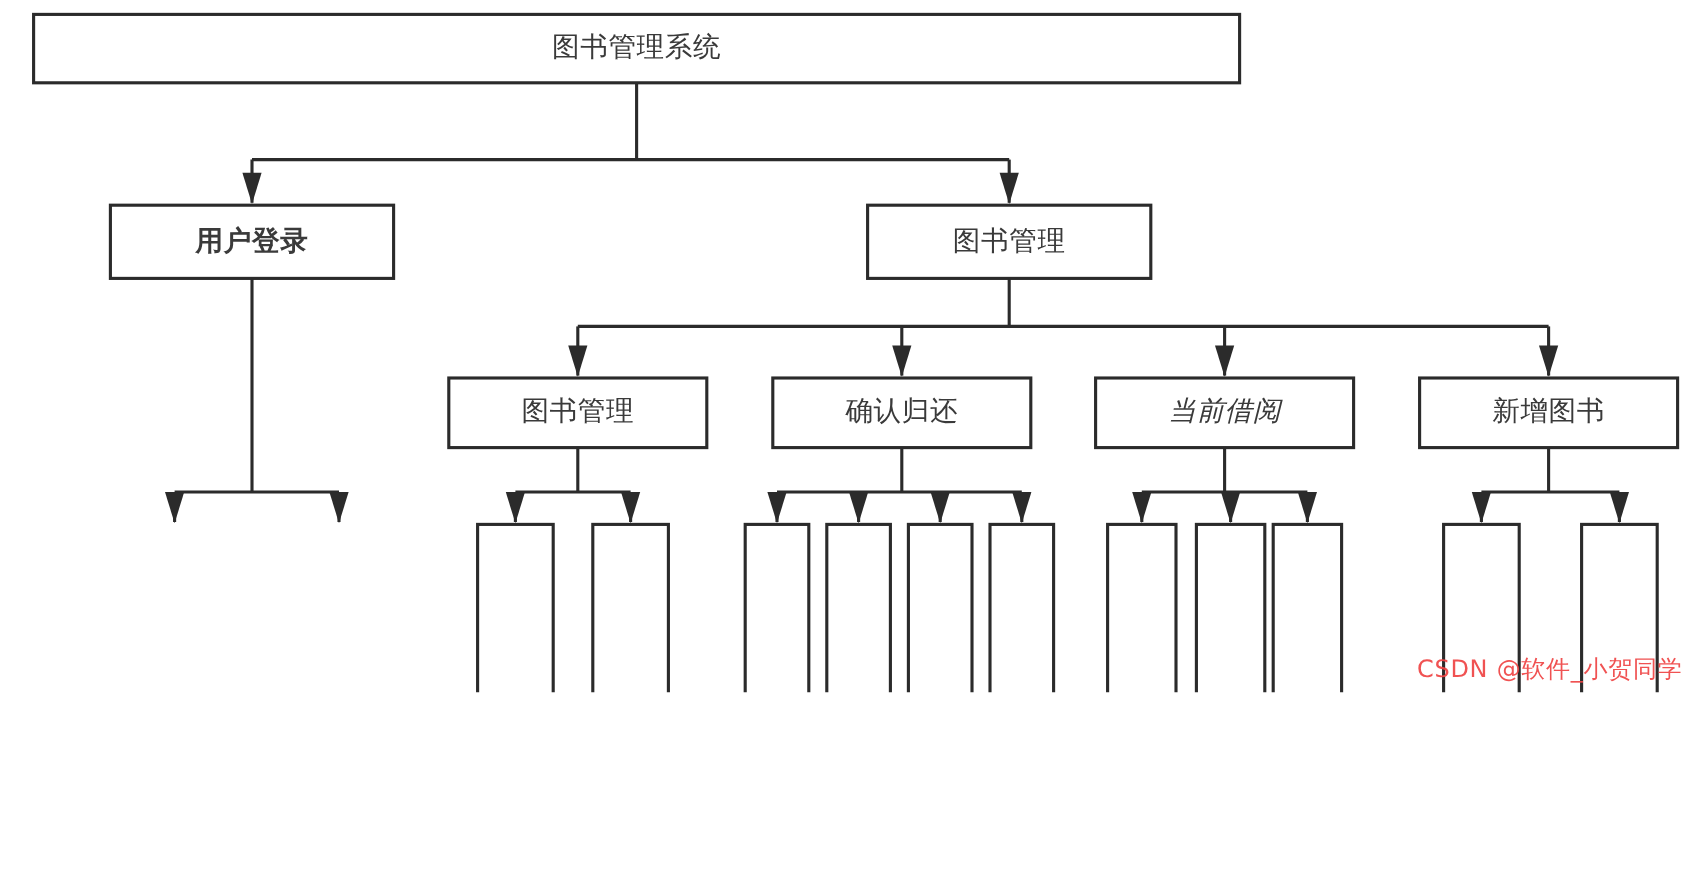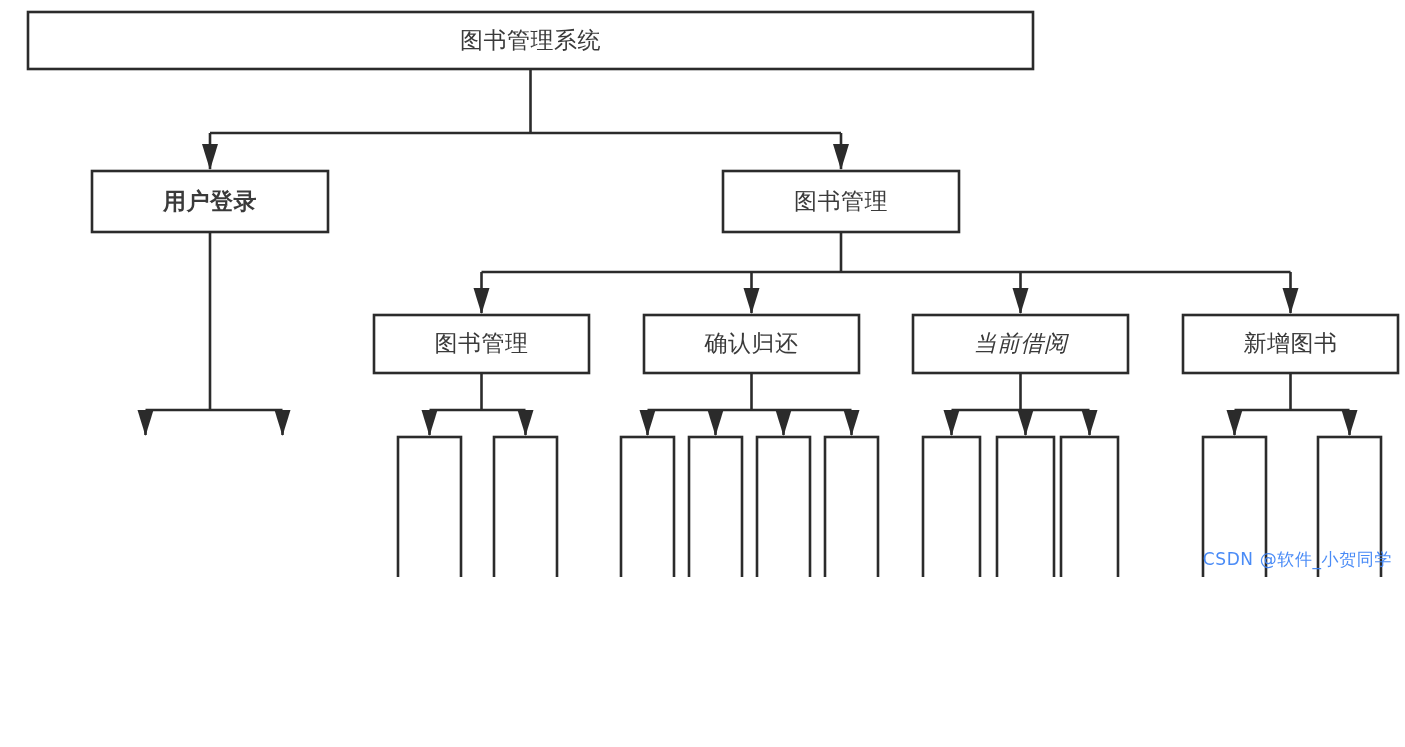--- a/index.html
+++ b/index.html
@@ -62,24 +62,24 @@
     color: #3a3a3a;
     font-size: 23px;
     line-height: 1.18;
     letter-spacing: 1px;
     writing-mode: vertical-rl;
     text-orientation: upright;
     pointer-events: none;
   }
   .watermark {
     position: absolute;
-    right: 24px;
+    right: 14px;
     bottom: 6px;
-    font-size: 17px;
-    color: #3b82f6;
+    font-size: 20px;
+    color: #ef4444;
     letter-spacing: 0.6px;
     white-space: nowrap;
     opacity: 0.92;
   }
 </style>
 </head>
 <body>
 
 <div id="diagram-root">
 

